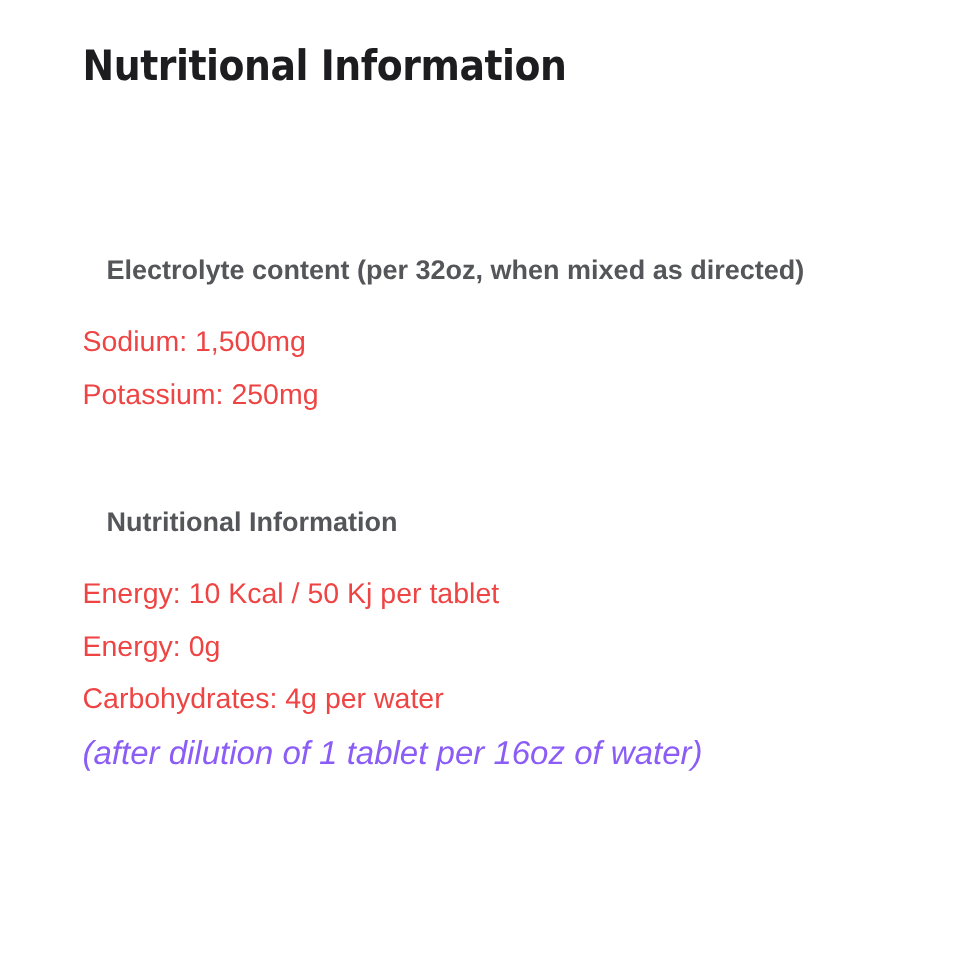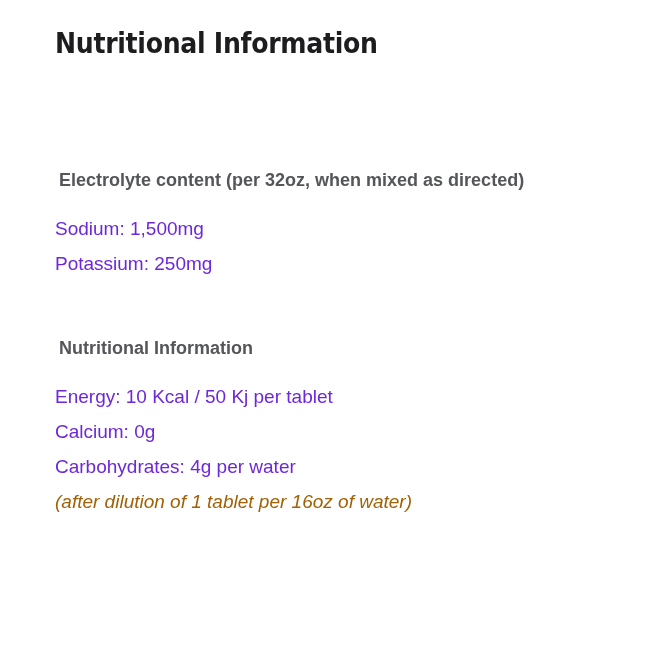--- a/index.html
+++ b/index.html
@@ -23,40 +23,40 @@
     line-height: 34px;
     font-weight: 700;
     letter-spacing: -0.3px;
     color: #1d1d20;
     font-family: "DejaVu Sans", "Liberation Sans", sans-serif;
     font-stretch: condensed;
   }
   .section-1 { margin-top: 108px; }
   .section-2 { margin-top: 62px; }
   h2.section-heading {
-    margin: 4px;
+    margin: 16px;
     font-size: 18px;
     line-height: 22px;
     font-weight: 700;
     color: #55565a;
   }
   .items { margin-top: 27px; }
   .items p.list-item {
     margin: 0 0 13px 0;
     font-size: 19px;
     line-height: 22px;
     font-weight: 400;
-    color: #6d28d9;
+    color: #ef4444;
   }
   p.dilution-note {
     margin: 0;
-    font-size: 19px;
+    font-size: 22px;
     line-height: 22px;
     font-style: italic;
-    color: #a16207;
+    color: #8b5cf6;
   }
 </style>
 </head>
 <body>
 
 <div class="container">
 
   <h1 class="page-title">Nutritional Information</h1>
 
   <div class="section-1">
@@ -64,19 +64,19 @@
     <div class="items">
       <p class="list-item">Sodium: 1,500mg</p>
       <p class="list-item">Potassium: 250mg</p>
     </div>
   </div>
 
   <div class="section-2">
     <h2 class="section-heading">Nutritional Information</h2>
     <div class="items">
       <p class="list-item">Energy: 10 Kcal / 50 Kj per tablet</p>
-      <p class="list-item">Calcium: 0g</p>
+      <p class="list-item">Energy: 0g</p>
       <p class="list-item">Carbohydrates: 4g per water</p>
     </div>
     <p class="dilution-note">(after dilution of 1 tablet per 16oz of water)</p>
   </div>
 
 </div>
 
 </body></html>

